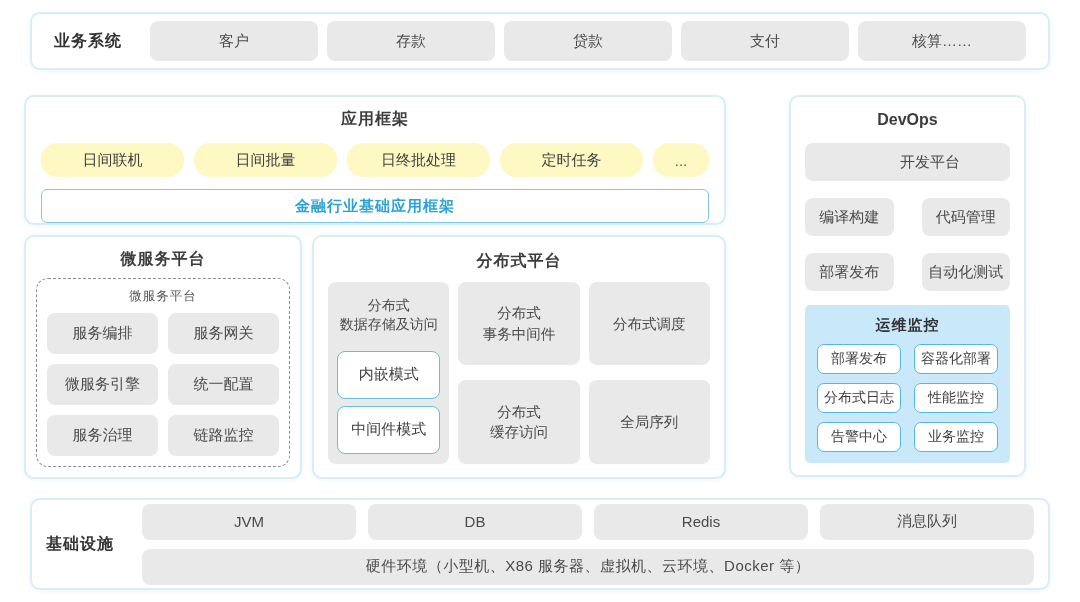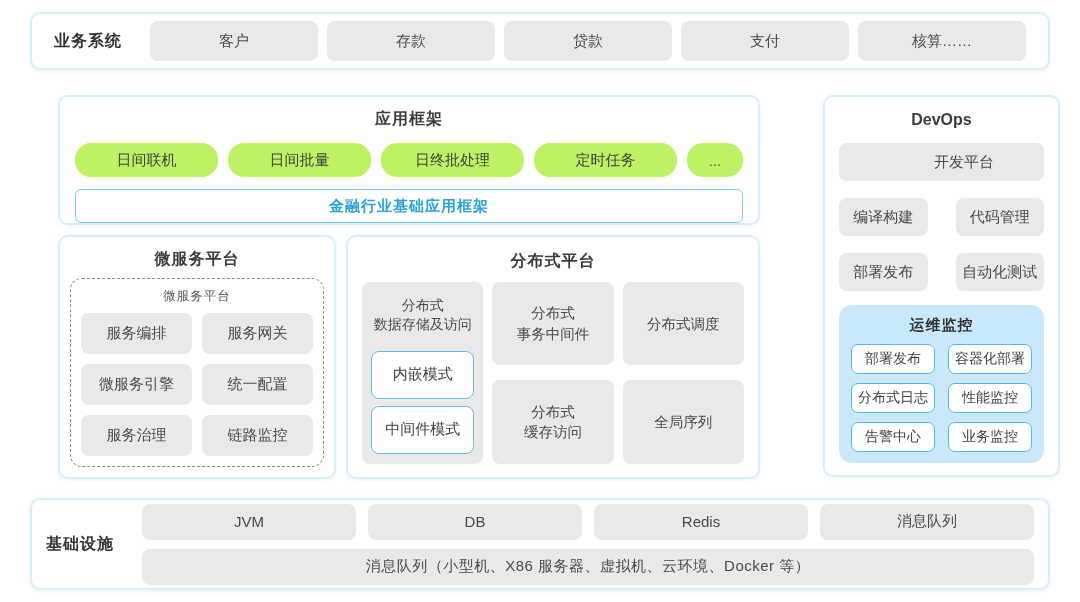--- a/index.html
+++ b/index.html
@@ -23,28 +23,28 @@
     display:flex; align-items:center; padding:0 22px; }
   .strip-label { width:96px; text-align:left; font-size:16px; font-weight:600; color:#333; letter-spacing:1px; }
   .strip-items { flex:1; display:flex; gap:9px; }
   .chip {
     background:#e9e9e9; border-radius:8px;
     display:flex; align-items:center; justify-content:center;
     font-size:15px; color:#4a4a4a;
   }
   .strip-items .chip { flex:1; height:40px; }
   
-  .middle { position:absolute; left:58px; top:95px; width:1002px; height:382px; display:flex; gap:15px; }
+  .middle { position:absolute; left:24px; top:95px; width:1002px; height:382px; display:flex; gap:15px; }
   .mid-left { width:702px; display:flex; flex-direction:column; gap:10px; }
   .panel-title { text-align:center; font-size:16px; font-weight:600; color:#3c3c3c; letter-spacing:1px; }
   
   .app-framework { height:135px; padding:12px 15px 0; }
   .blue-row { margin-top:13px; display:flex; gap:10px; height:34px; }
   .blue-chip {
-    flex:1; background:#bef264; border-radius:16px;
+    flex:1; background:#fef9c3; border-radius:16px;
     display:flex; align-items:center; justify-content:center;
     font-size:15px; color:#3f3f3f;
   }
   .blue-chip.small { flex:0 0 56px; color:#555; }
   .base-box {
     margin-top:12px; height:34px;
     border:1.5px solid #7ecaec; border-radius:6px; background:#fff;
     display:flex; align-items:center; justify-content:center;
     font-size:15px; font-weight:700; color:#29a3d9; letter-spacing:1px;
   }
@@ -78,21 +78,21 @@
     background:#e9e9e9; border-radius:8px;
     display:flex; align-items:center; justify-content:center;
     text-align:center; font-size:14.5px; color:#4a4a4a; line-height:1.4; white-space:pre-line;
   }
   
   .devops { flex:1; padding:10px 14px 12px; display:flex; flex-direction:column;margin-left:48px; }
   .devops .panel-title { padding:4px 0 2px; letter-spacing:0; }
   .dev-platform { margin-top:12px; height:38px; border-radius:8px;padding-left:45px; }
   .dev-grid { margin-top:17px; display:grid; grid-template-columns:1fr 1fr; gap:17px 28px; }
   .dev-grid .chip { height:38px; border-radius:8px; }
-  .monitor { margin-top:14px; flex:1; background:#c9e9fb; border-radius:13px; padding:7px 12px 11px; display:flex; flex-direction:column; }
+  .monitor { margin-top:14px; flex:1; background:#c9e9fb; border-radius:5px; padding:7px 12px 11px; display:flex; flex-direction:column; }
   .monitor-title { text-align:center; font-size:15px; font-weight:600; color:#333; padding:4px 0 9px; letter-spacing:1px; }
   .monitor-grid { flex:1; display:grid; grid-template-columns:1fr 1fr; grid-template-rows:1fr 1fr 1fr; gap:9px 13px; }
   .outline-chip {
     background:#fff; border:1.5px solid #54b8e5; border-radius:7px;
     display:flex; align-items:center; justify-content:center;
     font-size:14px; color:#3f3f3f;
   }
   
   .strip-bottom { position:absolute; left:30px; top:498px; width:1020px; height:92px;
     display:flex; align-items:center; padding:0 14px; }
@@ -194,17 +194,17 @@
 
   <section class="panel strip-bottom">
     <div class="strip-label">基础设施</div>
     <div class="infra-right">
       <div class="infra-row">
         <div class="chip">JVM</div>
         <div class="chip">DB</div>
         <div class="chip">Redis</div>
         <div class="chip">消息队列</div>
       </div>
-      <div class="chip hardware-bar">消息队列（小型机、X86 服务器、虚拟机、云环境、Docker 等）</div>
+      <div class="chip hardware-bar">硬件环境（小型机、X86 服务器、虚拟机、云环境、Docker 等）</div>
     </div>
   </section>
 
 </div>
 
 </body></html>

